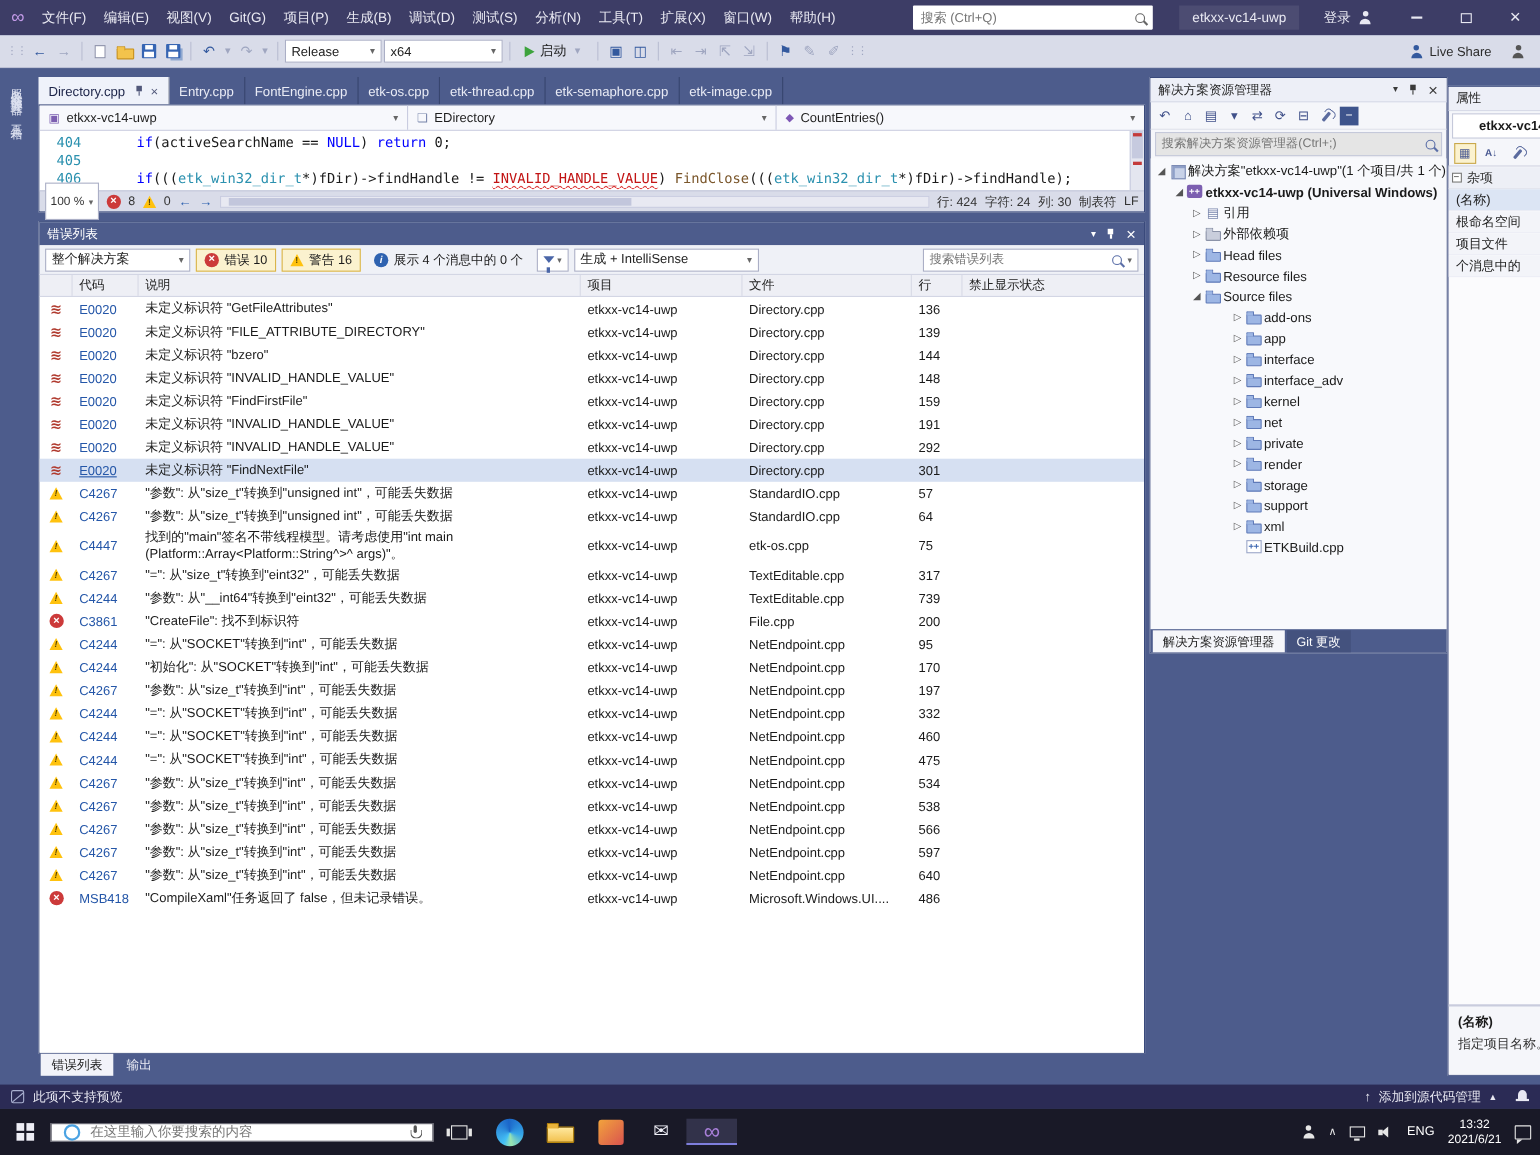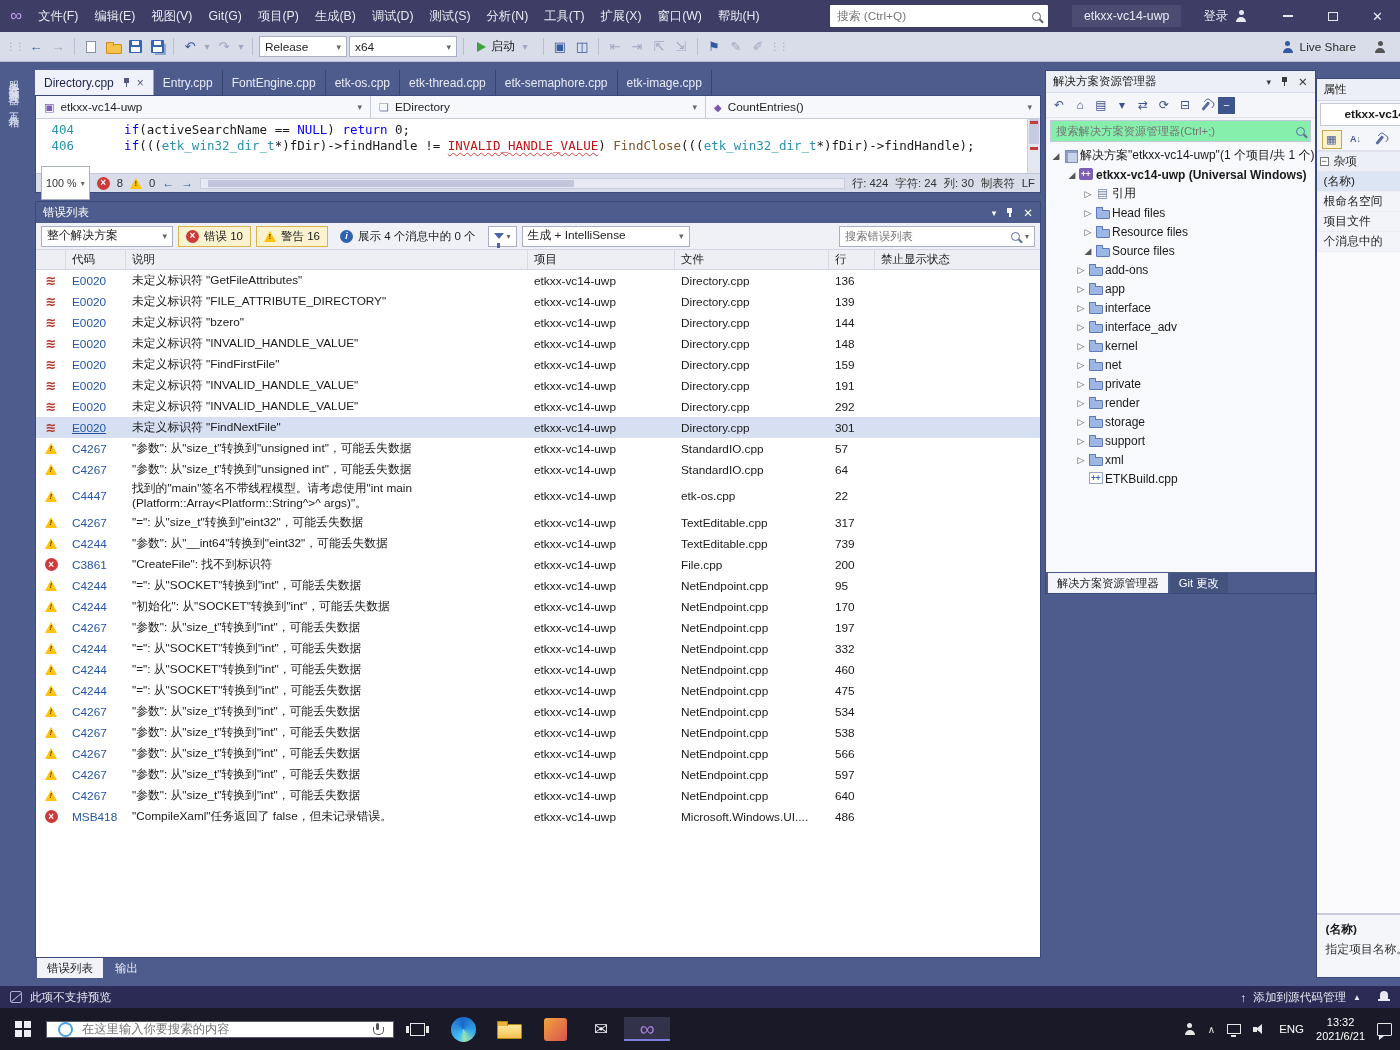--- a/index.html
+++ b/index.html
@@ -140,28 +140,28 @@
   .rightcol{width:352px;flex:none;display:flex;flex-direction:row;margin:8px 3px 8px 0;min-height:0}
   .panel-header-light{height:22px;background:#EDEFF7;color:#1E1E1E;display:flex;align-items:center;padding:0 7px;font-size:11.5px;border-bottom:1px solid #D8DBE8;flex:none}
   .panel-header-light .hd-icons{color:#3A3A3A}
   .se-panel{height:524px;display:flex;flex-direction:column;background:#F5F6FA;border:1px solid #39497B;flex:none}
   .se-toolbar{height:25px;display:flex;align-items:center;gap:3px;padding:0 4px;border-bottom:1px solid #E0E2EC;flex:none}
   .se-toolbar .gi{min-width:18px;height:18px;font-size:12px;color:#41518A}
   .darkbtn{width:17px;height:17px;background:#3E548C;color:#fff;display:inline-flex;align-items:center;justify-content:center;font-size:11px}
   .wrench{width:12px;height:12px;position:relative;transform:rotate(40deg);display:inline-block}
   .wrench::before{content:"";position:absolute;left:5px;top:2px;width:3px;height:10px;background:#5B6B9E;border-radius:1px}
   .wrench::after{content:"";position:absolute;left:2px;top:-1px;width:9px;height:5px;border:1.6px solid #5B6B9E;border-bottom:none;border-radius:4px 4px 0 0}
-  .se-search{height:22px;margin:2px 4px;display:flex;align-items:center;background:#86efac;border:1px solid #C5C9DA;padding:5px 5px;gap:5px;flex:none}
+  .se-search{height:22px;margin:2px 4px;display:flex;align-items:center;background:#e5e5e5;border:1px solid #C5C9DA;padding:5px 5px;gap:5px;flex:none}
   .se-search input{flex:1;border:none;outline:none;font-size:11.3px;color:#777;background:transparent;font-family:inherit;min-width:0}
   .se-tree{flex:1;background:#F8F9FC;overflow:hidden;padding-top:2px}
   .tree-item{display:flex;align-items:center;height:19px;font-size:12px;color:#1A1A1A;white-space:nowrap}
   .tree-item[data-level="0"]{padding-left:3px}
   .tree-item[data-level="1"]{padding-left:19px}
   .tree-item[data-level="2"]{padding-left:35px}
-  .tree-item[data-level="3"]{padding-left:28px}
+  .tree-item[data-level="3"]{padding-left:72px}
   .arrow{width:14px;flex:none;font-size:9px;color:#555;text-align:center}
   .tree-item[data-expand="collapsed"] .arrow::before{content:"▷"}
   .tree-item[data-expand="expanded"] .arrow::before{content:"◢"}
   .node-icon{width:17px;height:16px;flex:none;position:relative;display:inline-block}
   .tree-item[data-icon="folder"] .node-icon::before,
   .tree-item[data-icon="dependencies"] .node-icon::before{content:"";position:absolute;left:1px;top:5px;width:12px;height:7px;background:#9DB6E4;border:1px solid #5F7AB8;border-radius:1px}
   .tree-item[data-icon="folder"] .node-icon::after,
   .tree-item[data-icon="dependencies"] .node-icon::after{content:"";position:absolute;left:1px;top:2px;width:5px;height:3px;background:#9DB6E4;border:1px solid #5F7AB8;border-bottom:none;border-radius:1px 1px 0 0}
   .tree-item[data-icon="dependencies"] .node-icon::before,
   .tree-item[data-icon="dependencies"] .node-icon::after{background:#C9CEDC;border-color:#8B93A8}
@@ -402,20 +402,21 @@
           <div class="nav-combo" style="border-right:none">
             <span class="ni-method">◆</span>
             <span>CountEntries()</span>
             <span class="caret">▾</span>
           </div>
         </div>
 
         <div class="code-wrap">
           <div class="code-col">
               <div class="code-line"><span class="ln">404</span><span class="lt"><span class="tok-pl">    </span><span class="tok-kw">if</span><span class="tok-pl">(activeSearchName == </span><span class="tok-kw">NULL</span><span class="tok-pl">) </span><span class="tok-kw">return</span><span class="tok-pl"> 0;</span></span></div>
+              <div class="code-line"><span class="ln">405</span><span class="lt"></span></div>
               <div class="code-line"><span class="ln">406</span><span class="lt"><span class="tok-pl">    </span><span class="tok-kw">if</span><span class="tok-pl">(((</span><span class="tok-ty">etk_win32_dir_t</span><span class="tok-pl">*)fDir)-&gt;findHandle != </span><span class="tok-mc">INVALID_HANDLE_VALUE</span><span class="tok-pl">) </span><span class="tok-fn">FindClose</span><span class="tok-pl">(((</span><span class="tok-ty">etk_win32_dir_t</span><span class="tok-pl">*)fDir)-&gt;findHandle);</span></span></div>
             </div>
           <div class="vscroll">
             <i class="vthumb"></i>
             <i class="vmark" style="top:2px"></i>
             <i class="vmark" style="top:28px"></i>
           </div>
         </div>
 
         <div class="estatus">
@@ -612,21 +613,21 @@
             </div>
 
             <div class="err-row" data-sev="warn">
               <span class="cell col-icon">
                 <i class="sev-ico"></i>
               </span>
               <span class="cell col-code">C4447</span>
               <span class="cell col-desc">找到的"main"签名不带线程模型。请考虑使用"int main (Platform::Array&lt;Platform::String^&gt;^ args)"。</span>
               <span class="cell col-proj">etkxx-vc14-uwp</span>
               <span class="cell col-file">etk-os.cpp</span>
-              <span class="cell col-line">22</span>
+              <span class="cell col-line">75</span>
               <span class="cell col-sup"></span>
             </div>
 
             <div class="err-row" data-sev="warn">
               <span class="cell col-icon">
                 <i class="sev-ico"></i>
               </span>
               <span class="cell col-code">C4267</span>
               <span class="cell col-desc">"=": 从"size_t"转换到"eint32"，可能丢失数据</span>
               <span class="cell col-proj">etkxx-vc14-uwp</span>
@@ -854,20 +855,25 @@
               <span class="node-icon"></span>
               <span class="node-label">etkxx-vc14-uwp (Universal Windows)</span>
             </div>
 
             <div class="tree-item" data-level="2" data-expand="collapsed" data-icon="references">
               <span class="arrow"></span>
               <span class="node-icon"></span>
               <span class="node-label">引用</span>
             </div>
 
+            <div class="tree-item" data-level="2" data-expand="collapsed" data-icon="dependencies">
+              <span class="arrow"></span>
+              <span class="node-icon"></span>
+              <span class="node-label">外部依赖项</span>
+            </div>
 
             <div class="tree-item" data-level="2" data-expand="collapsed" data-icon="folder">
               <span class="arrow"></span>
               <span class="node-icon"></span>
               <span class="node-label">Head files</span>
             </div>
 
             <div class="tree-item" data-level="2" data-expand="collapsed" data-icon="folder">
               <span class="arrow"></span>
               <span class="node-icon"></span>

